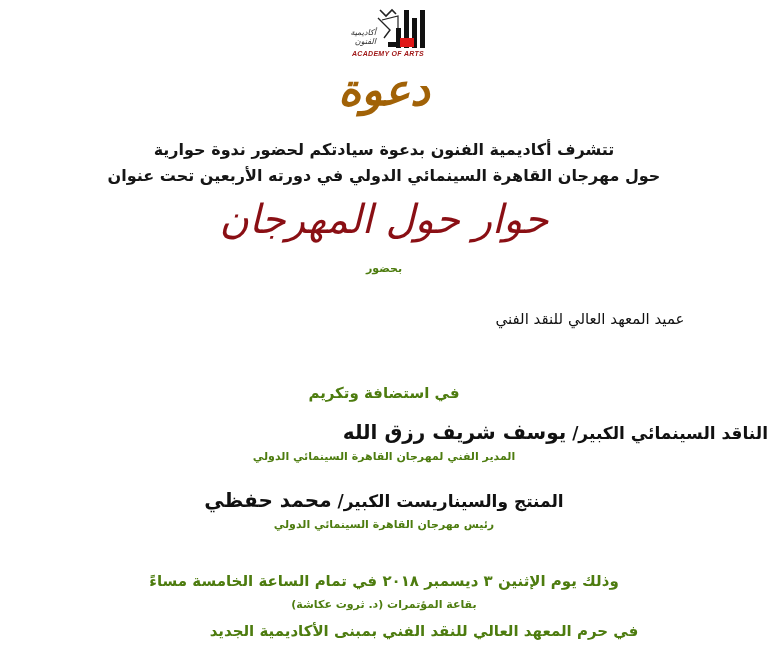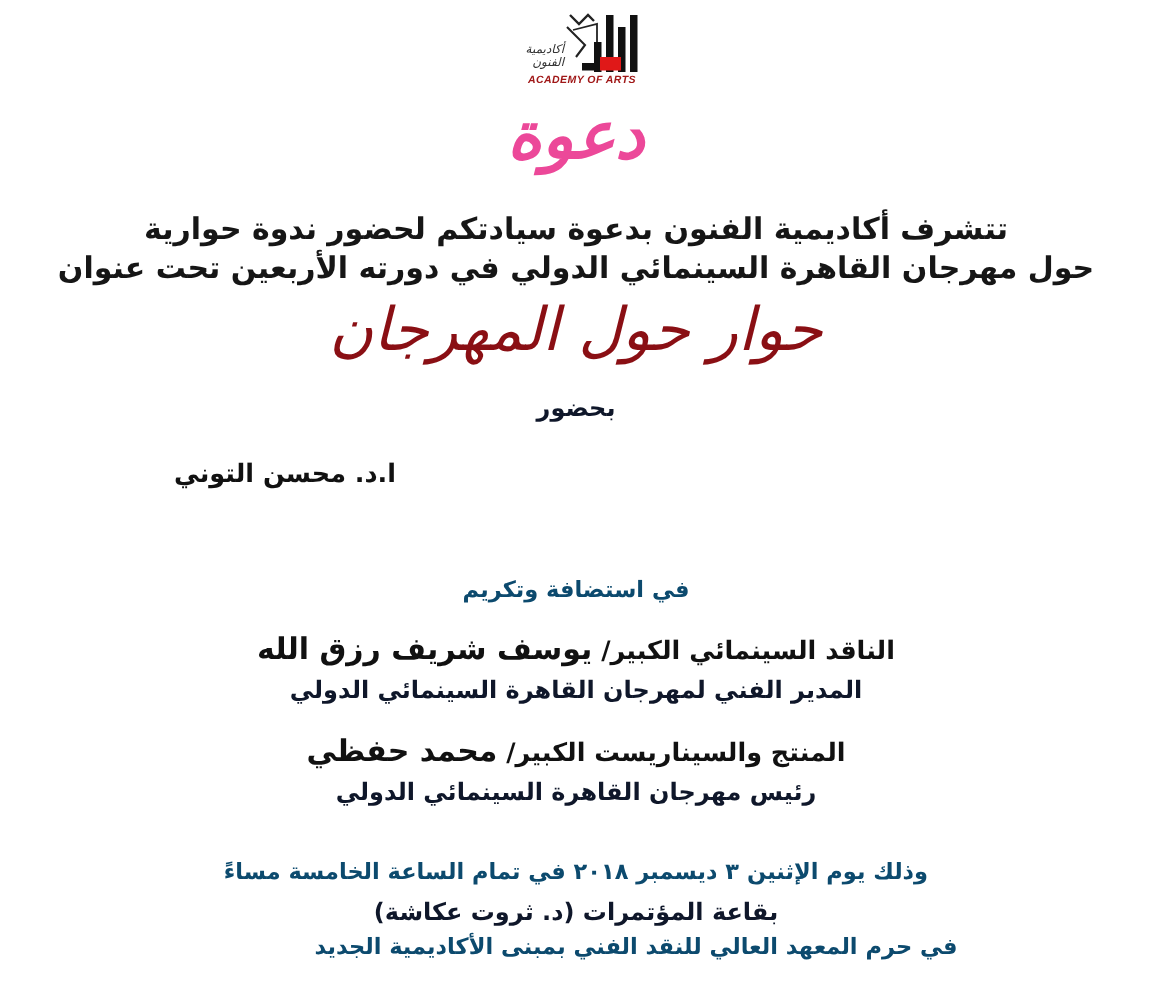--- a/index.html
+++ b/index.html
@@ -17,30 +17,30 @@
     .logo-text {
       position: absolute; left: 0; top: 44px; width: 100px; text-align: center;
       font-size: 7px; color: #a01818; font-family: "Liberation Sans", sans-serif;
       letter-spacing: 0.3px; font-weight: bold;
     }
     .logo-ar {
       position: absolute; left: 8px; top: 22px; font-size: 8px; color: #333;
       direction: rtl; line-height: 9px; text-align: right; width: 30px;
     }
     .calligraphy {
-      font-family: "DejaVu Serif", serif; font-size: 44px; color: #ec4899;
+      font-family: "DejaVu Serif", serif; font-size: 44px; color: #a16207;
       font-style: italic; font-weight: bold;
     }
     .title-red {
       font-family: "DejaVu Serif", serif; font-size: 40px; color: #8a0f14;
       font-style: italic; letter-spacing: 1px;
     }
-    .intro { font-size: 20px; font-weight: bold; color: #161616; }
-    .med { font-size: 15px; font-weight: bold; color: #0c4a6e; }
-    .sm { font-size: 16px; font-weight: bold; color: #0f172a; }
+    .intro { font-size: 16px; font-weight: bold; color: #161616; }
+    .med { font-size: 15px; font-weight: bold; color: #4d7c0f; }
+    .sm { font-size: 11px; font-weight: bold; color: #4d7c0f; }
     .col {
       position: absolute; width: 340px; text-align: center; direction: rtl; white-space: nowrap;
     }
     .name { font-size: 17px; font-weight: bold; }
     .role { font-size: 15px; }
     .honoree-name { font-size: 17px; font-weight: bold; }
     .honoree-name .hl { font-size: 20px; }
   </style>
 </head>
 <body>
@@ -69,28 +69,28 @@
 <div class="line calligraphy" style="top:64px;">دعوة</div>
 
 <div class="line intro" style="top:140px;">تتشرف أكاديمية الفنون بدعوة سيادتكم لحضور ندوة حوارية</div>
 <div class="line intro" style="top:166px;">حول مهرجان القاهرة السينمائي الدولي في دورته الأربعين تحت عنوان</div>
 
 <div class="line title-red" style="top:196px;">حوار حول المهرجان</div>
 
 <div class="line sm" style="top:262px;">بحضور</div>
 
 <div class="col" style="left:420px; top:306px;">
+  <div class="role" style="margin-top:4px;">عميد المعهد العالي للنقد الفني</div>
 </div>
 <div class="col" style="left:20px; top:306px;">
-  <div class="name">ا.د. محسن التوني</div>
 </div>
 
 <div class="line med" style="top:384px;">في استضافة وتكريم</div>
 
-<div class="line honoree-name" style="top:420px;">
+<div class="line honoree-name" style="top:420px;text-align:right;">
   <span>الناقد السينمائي الكبير/</span>
   <span class="hl">يوسف شريف رزق الله</span>
 </div>
 <div class="line sm" style="top:450px;">المدير الفني لمهرجان القاهرة السينمائي الدولي</div>
 
 <div class="line honoree-name" style="top:488px;">
   <span>المنتج والسيناريست الكبير/</span>
   <span class="hl">محمد حفظي</span>
 </div>
 <div class="line sm" style="top:518px;">رئيس مهرجان القاهرة السينمائي الدولي</div>

